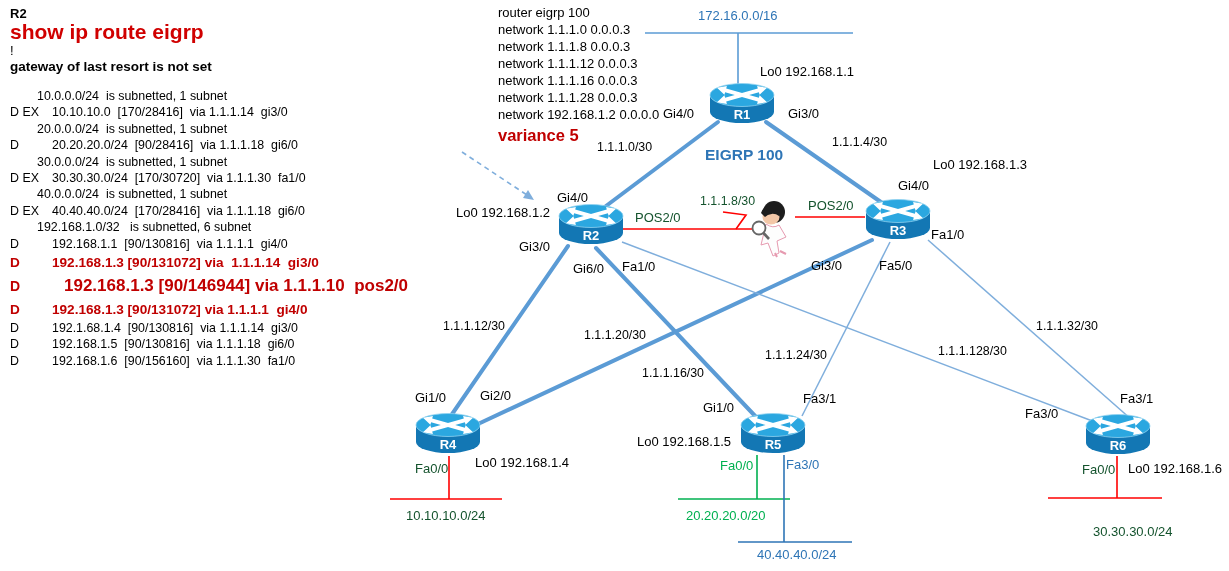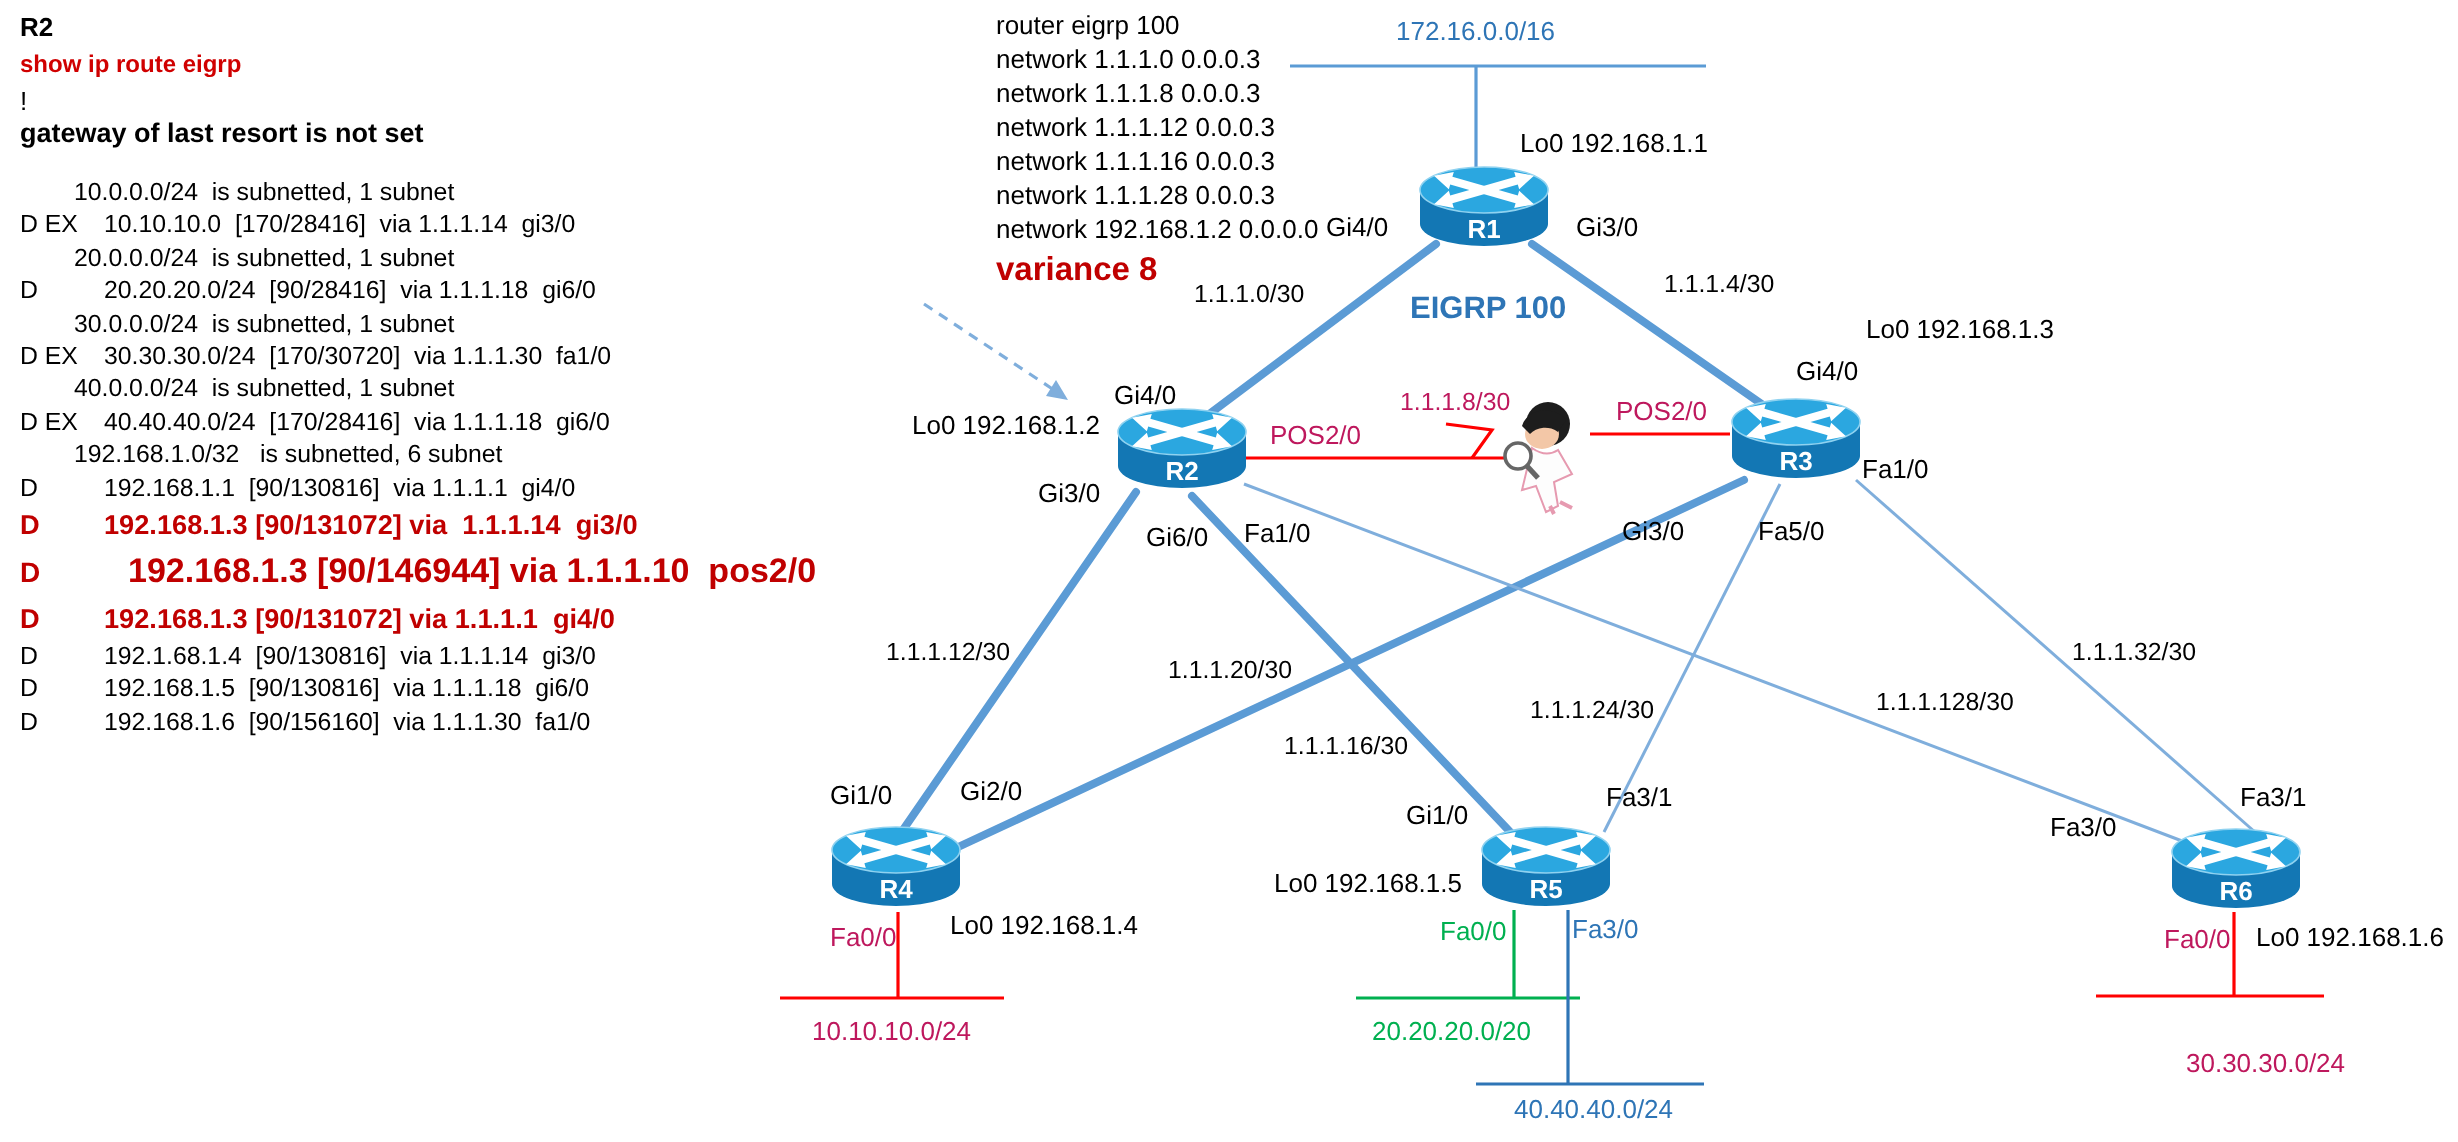--- a/index.html
+++ b/index.html
@@ -3,38 +3,38 @@
 <meta charset="utf-8">
 <style>
   html,body{margin:0;padding:0;background:#fff;}
   #stage{position:relative;width:1229px;height:571px;background:#fff;overflow:hidden;
          font-family:"Liberation Sans",sans-serif;color:#000;}
   svg{display:block;}
   .abs{position:absolute;}
   
   #left-panel{position:absolute;left:10px;top:6px;width:425px;}
   .device{font-size:13px;font-weight:bold;}
-  .command{font-size:12px;font-weight:bold;color:#d00000;line-height:22px;}
+  .command{font-size:21px;font-weight:bold;color:#d00000;line-height:22px;}
   .bang{font-size:13px;line-height:15px;}
   .gateway{font-size:13.5px;font-weight:bold;line-height:17px;margin-bottom:13px;}
   .rt-row{font-size:12.4px;line-height:16.4px;white-space:pre;}
   .rt-row .code{display:inline-block;width:42px;white-space:pre;}
   .rt-row.sub .code{width:27px;}
   .rt-row.red{color:#c00000;font-weight:bold;font-size:13.6px;line-height:21px;}
   .rt-row.red-lg{color:#c00000;font-weight:bold;font-size:17px;line-height:25px;}
   .rt-row.red-lg .code{width:54px;font-size:14px;}
   
   #config-panel{position:absolute;left:450px;top:4px;width:230px;margin-left:48px;}
   .cfg-line{font-size:13px;line-height:17px;}
   .variance{font-size:16.5px;font-weight:bold;color:#c00000;margin-top:3px;}
   
   .lbl{position:absolute;font-size:13px;white-space:nowrap;}
   .lbl-sm{position:absolute;font-size:12.4px;white-space:nowrap;}
   .blue{color:#2e75b6;}
-  .redtxt{color:#be185d;}
+  .redtxt{color:#14532d;}
   .greentxt{color:#00b050;}
   .eigrp-title{position:absolute;font-size:15.5px;font-weight:bold;color:#2e75b6;}
   .router{position:absolute;width:66px;height:47px;text-decoration:underline;}
   .person{position:absolute;width:52px;height:58px;}
 </style>
 </head>
 <body>
 
 <div id="stage">
 
@@ -63,21 +63,21 @@
   </div>
 
   <div id="config-panel">
     <div class="cfg-line">router eigrp 100</div>
     <div class="cfg-line">network 1.1.1.0 0.0.0.3</div>
     <div class="cfg-line">network 1.1.1.8 0.0.0.3</div>
     <div class="cfg-line">network 1.1.1.12 0.0.0.3</div>
     <div class="cfg-line">network 1.1.1.16 0.0.0.3</div>
     <div class="cfg-line">network 1.1.1.28 0.0.0.3</div>
     <div class="cfg-line">network 192.168.1.2 0.0.0.0</div>
-    <div class="variance">variance 8</div>
+    <div class="variance">variance 5</div>
   </div>
 
   <svg class="abs" style="left:0;top:0" width="1229" height="571">
 
     <g stroke="#5B9BD5" stroke-width="4" stroke-linecap="round">
       <line x1="718" y1="122" x2="598" y2="212"></line>
       <line x1="766" y1="122" x2="888" y2="207"></line>
       <line x1="568" y1="246" x2="448" y2="420"></line>
       <line x1="596" y1="248" x2="757" y2="418"></line>
       <line x1="478" y1="424" x2="872" y2="240"></line>

